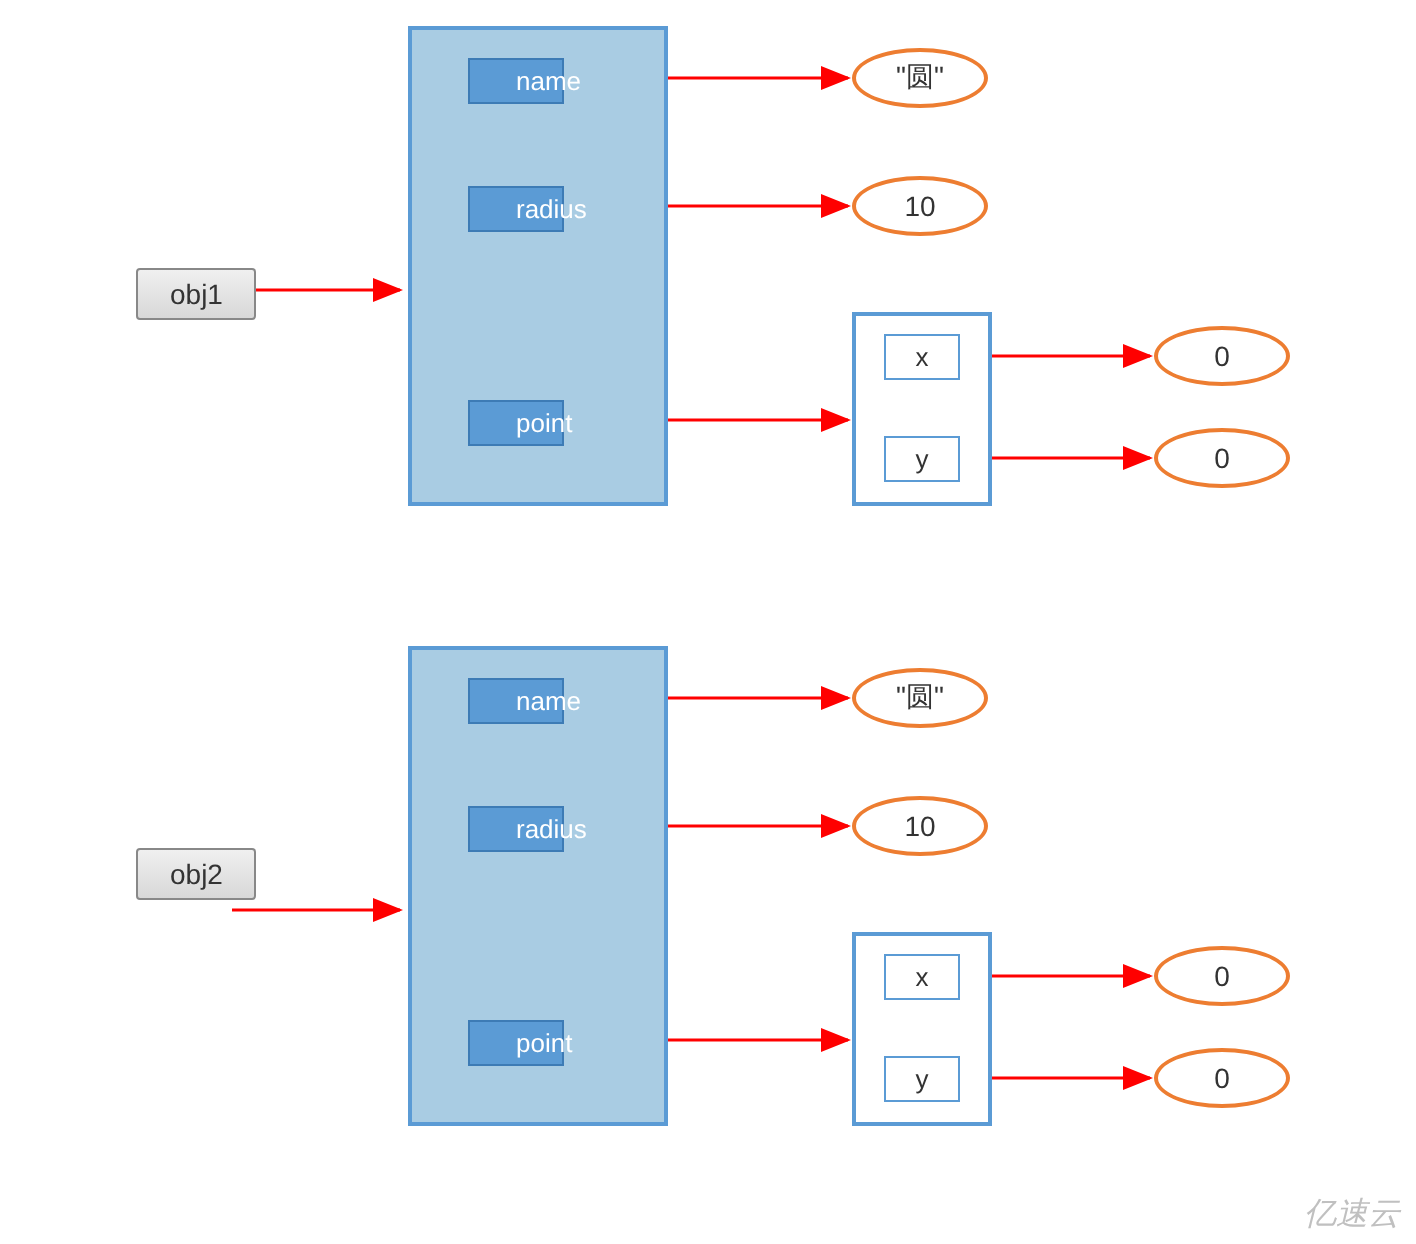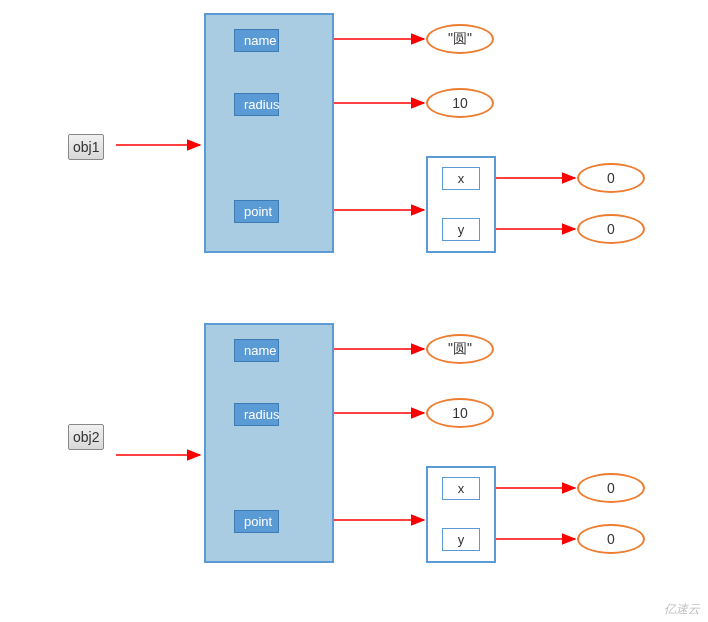--- a/index.html
+++ b/index.html
@@ -7,38 +7,38 @@
       width: 708px;
       height: 622px;
       position: relative;
       font-family: Arial, sans-serif;
       background: #ffffff;
     }
     .obj-box {
       position: absolute;
       background: linear-gradient(#f0f0f0, #d8d8d8);
       border: 1px solid #888;
-      padding: 4px 4px;
+      padding: 4px 16px;
       font-size: 14px;
       color: #333;
       border-radius: 2px;
     }
     .struct-box {
       position: absolute;
       background: #a9cce3;
       border: 2px solid #5b9bd5;
       width: 130px;
     }
     .field-box {
       position: absolute;
       background: #5b9bd5;
       border: 1px solid #3d7bb5;
       color: #fff;
       font-size: 13px;
-      padding: 3px 9px;
+      padding: 3px 23px;
       text-align: center;
       width: 45px;
     }
     .point-box {
       position: absolute;
       border: 2px solid #5b9bd5;
       background: #fff;
       width: 70px;
     }
     .point-field {
@@ -69,21 +69,21 @@
       top: 0;
       left: 0;
       width: 708px;
       height: 622px;
       pointer-events: none;
     }
     .watermark {
       position: absolute;
       right: 8px;
       bottom: 4px;
-      font-size: 12px;
+      font-size: 16px;
       color: #c0c0c0;
       font-style: italic;
       margin-top: 39px;
     }
   </style>
 </head>
 <body>
 
 <svg class="arrows">
   <defs>

